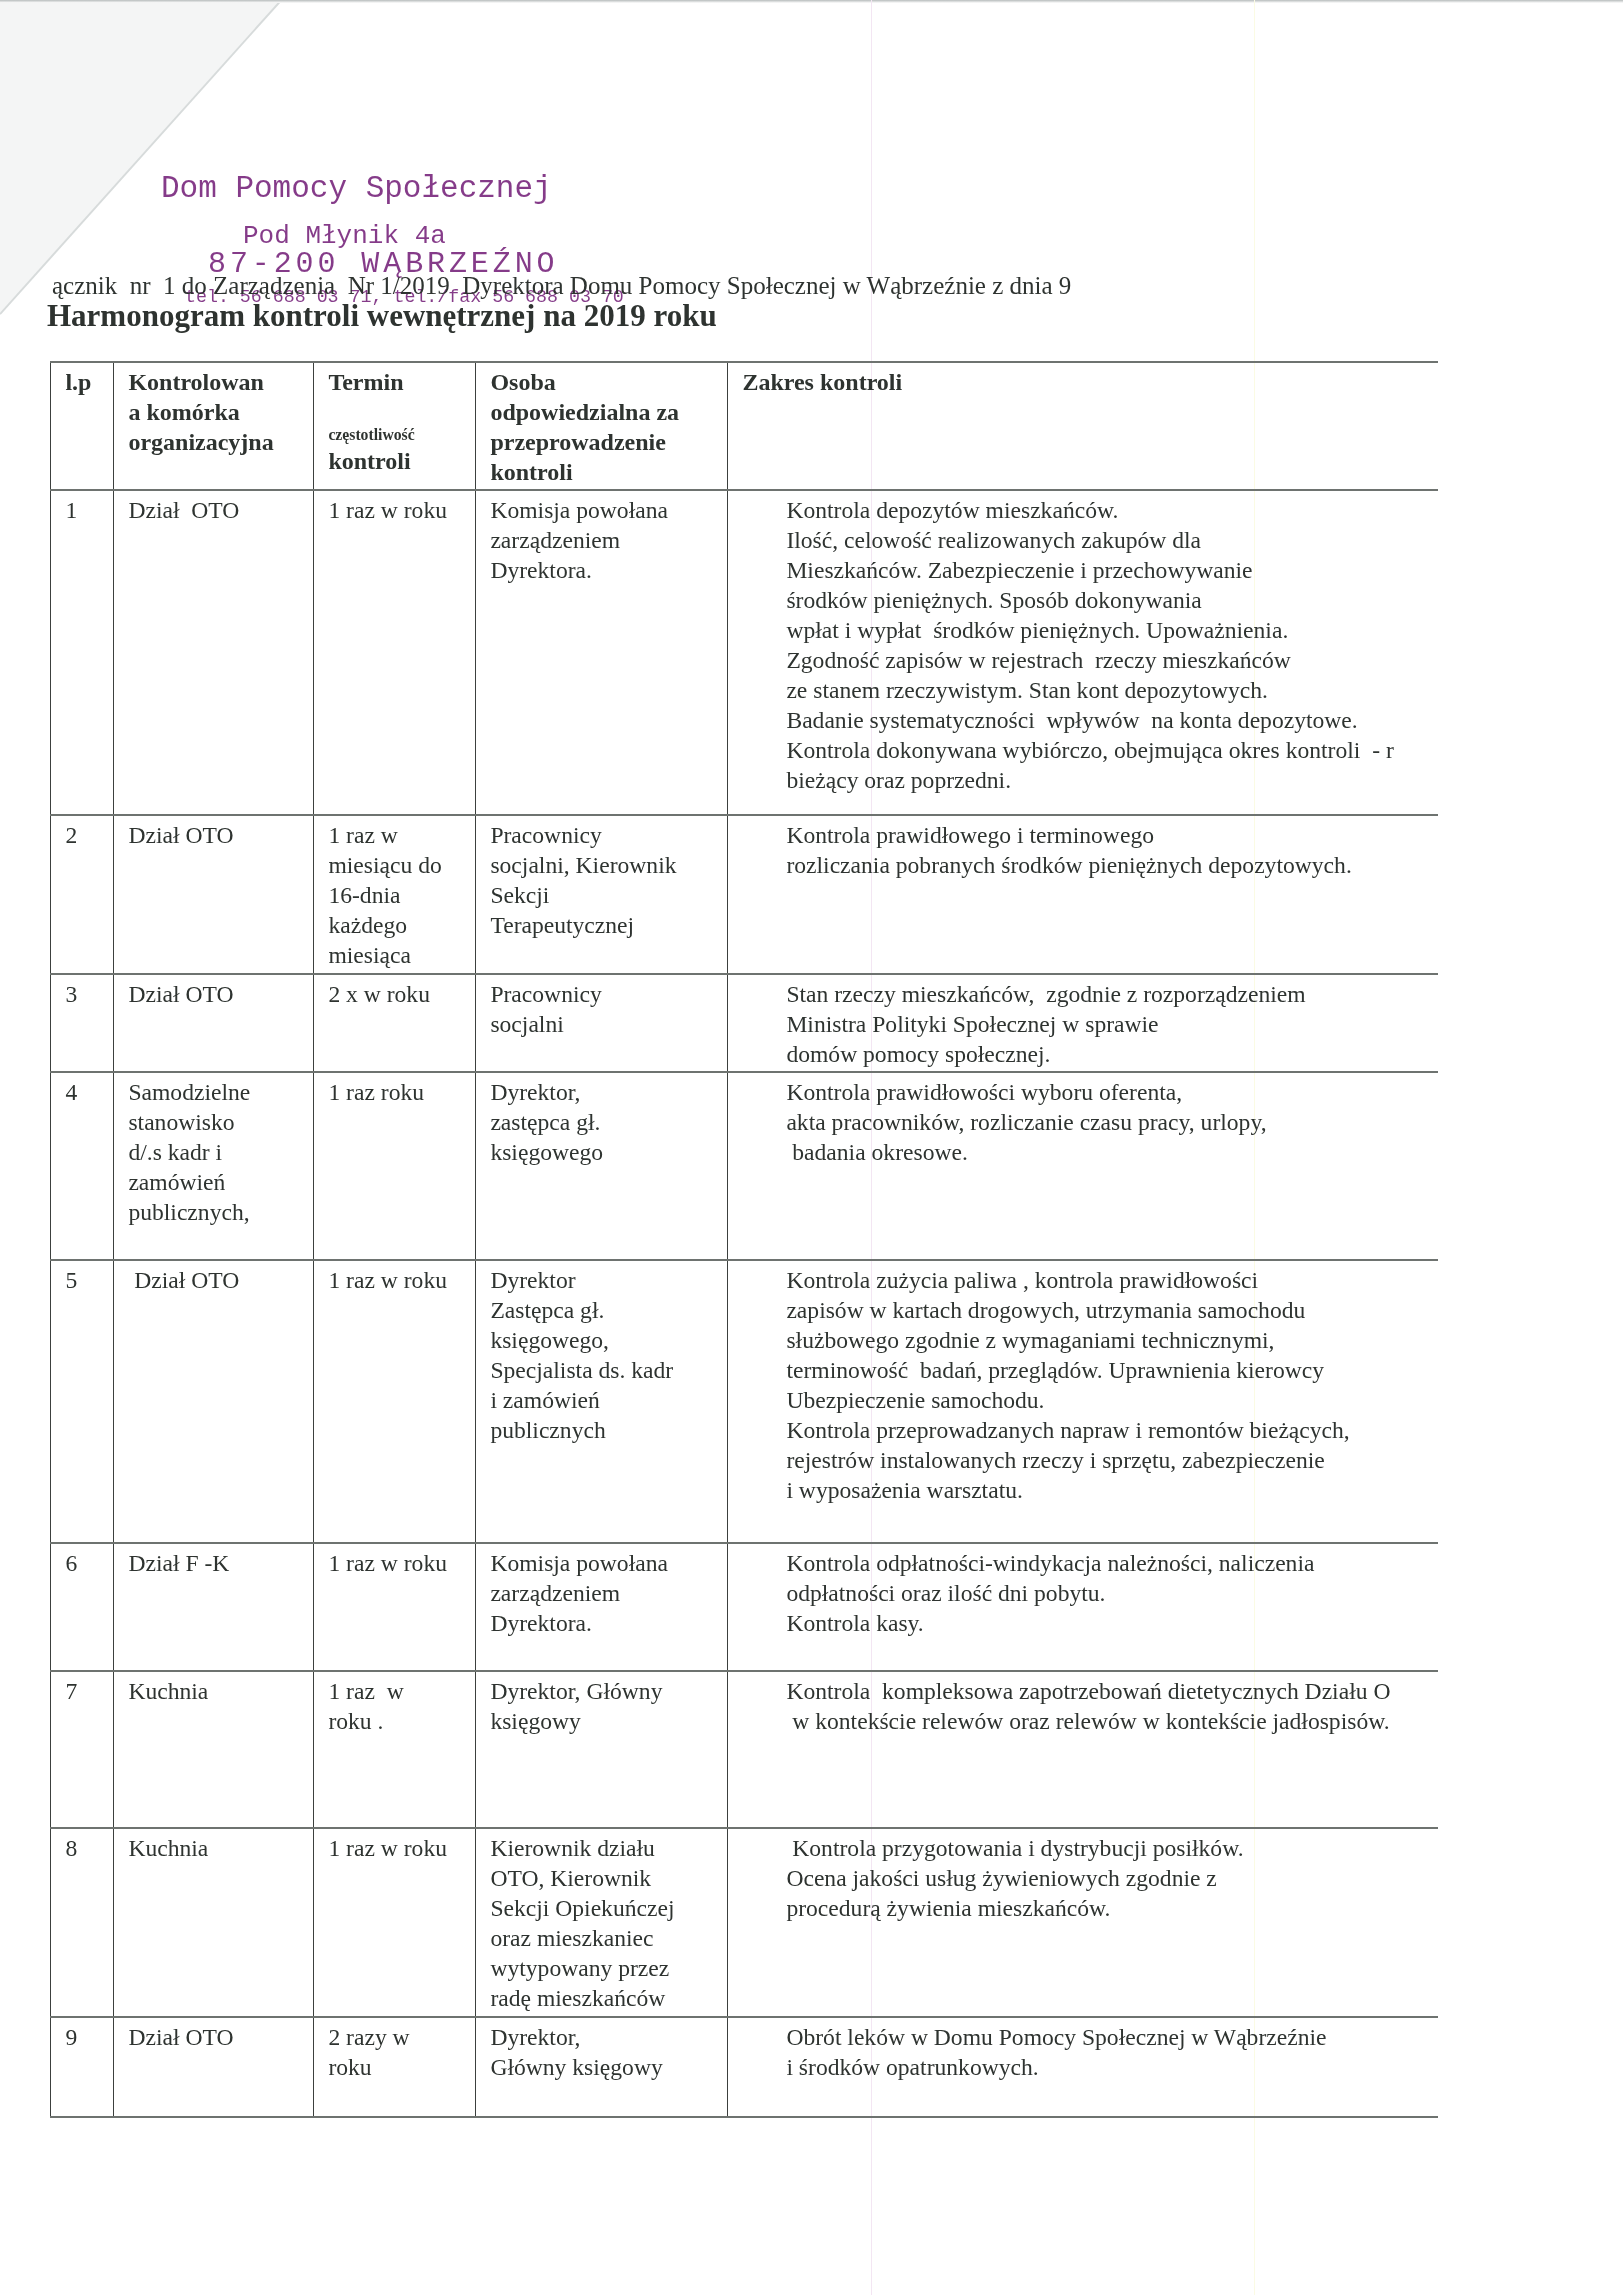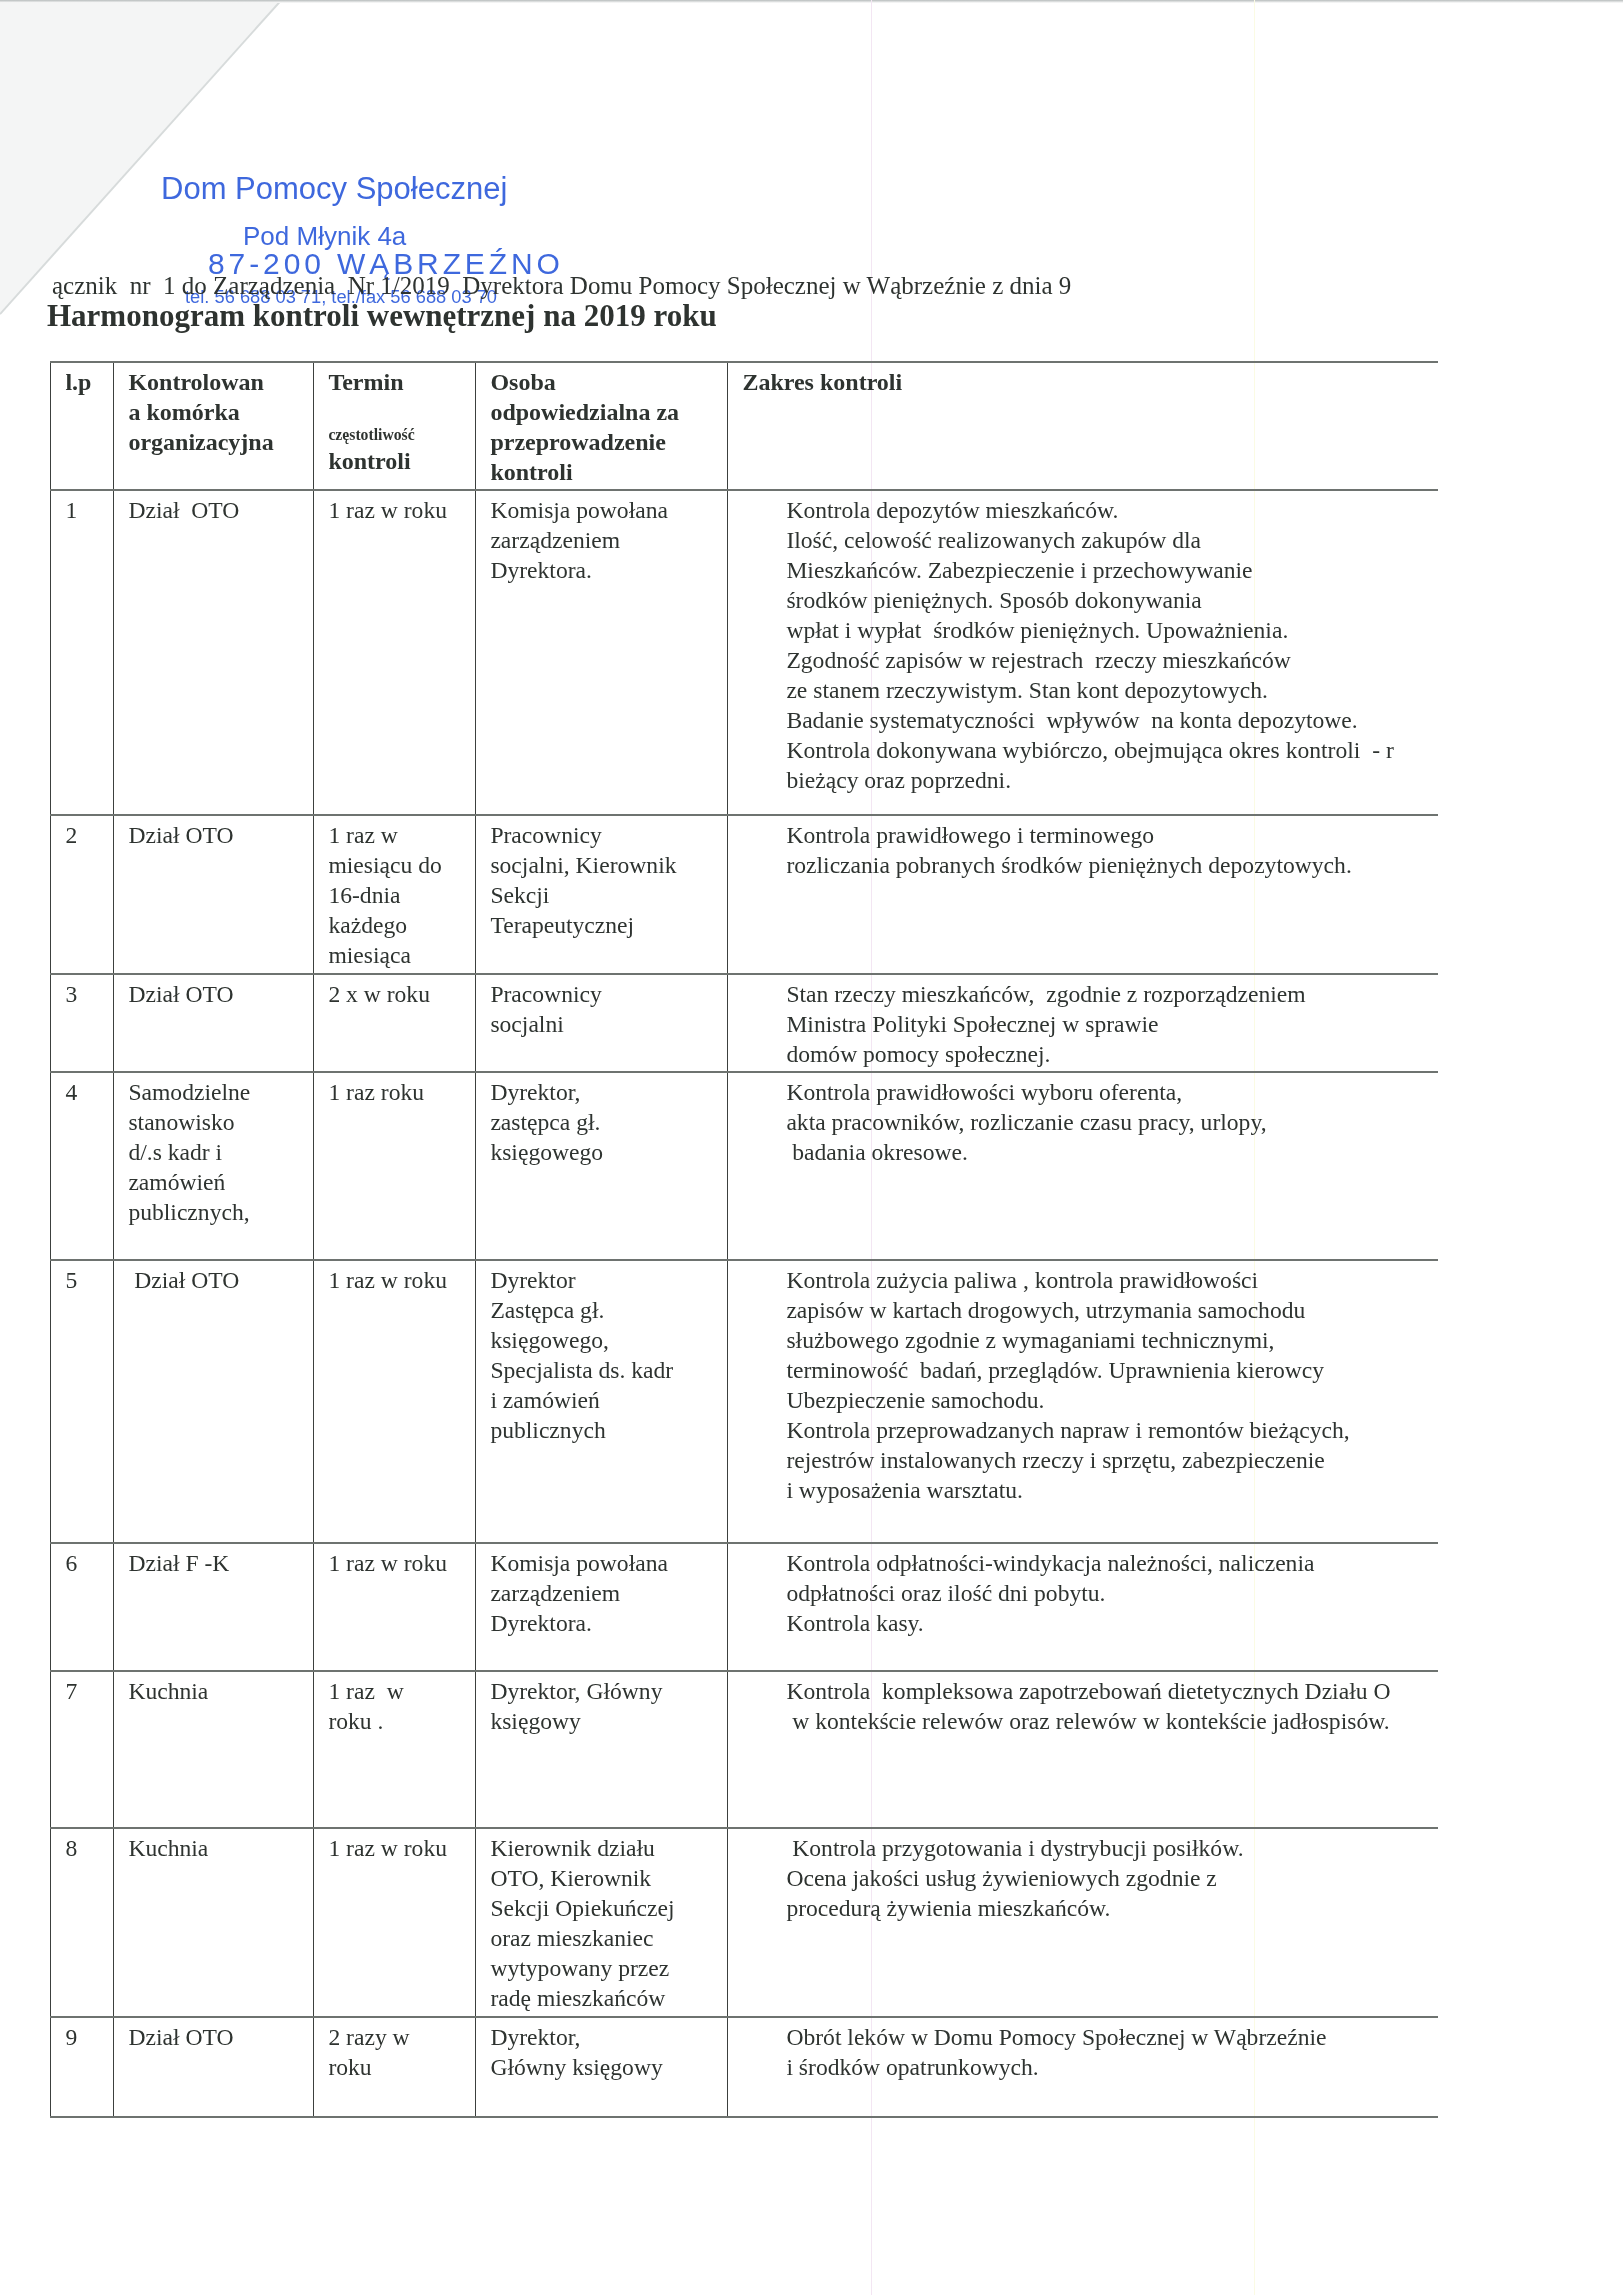--- a/index.html
+++ b/index.html
@@ -2,21 +2,21 @@
 <html style="font-size:10.5px"><head>
 <meta charset="utf-8">
 <style>
   html, body { margin: 0; padding: 0; background: #ffffff; }
   body { width: 1623px; height: 2295px; position: relative; overflow: hidden;
          font-family: "Liberation Serif", "DejaVu Serif", serif; color: #2e3330; }
   .fold { position: absolute; left: 0; top: 0; width: 1623px; height: 2295px; pointer-events: none; }
   .scan-line { position: absolute; top: 0; width: 0.7px; height: 2295px; }
   .top-shadow { position: absolute; left: 0; top: 0; width: 1623px; height: 2.6px;
                 background: linear-gradient(#b7bcbc, #ffffff); }
-  .stamp { position: absolute; color: #1d4ed8; font-family: Liberation Sans, sans-serif;
+  .stamp { position: absolute; color: #701a75; font-family: Liberation Mono, monospace;
            opacity: 0.85; white-space: nowrap; line-height: 1; }
   .stamp-1 { left: 161px; top: 173px; font-size: 31px; }
   .stamp-2 { left: 243px; top: 223px; font-size: 26px; }
   .stamp-3 { left: 208px; top: 249px; font-size: 30px; letter-spacing: 3.9px; }
   .stamp-4 { left: 157px; top: 288px; font-size: 18.3px; margin-left: 28px; }
   .intro { position: absolute; left: 52px; top: 211px; width: 1309px; font-size: 25px;
            line-height: 30px; white-space: pre; }
   .title { position: absolute; left: 47px; top: 298px; font-size: 31px; font-weight: bold;
            white-space: nowrap; }
   table.sched { position: absolute; left: 50px; top: 361px; border-collapse: collapse;

